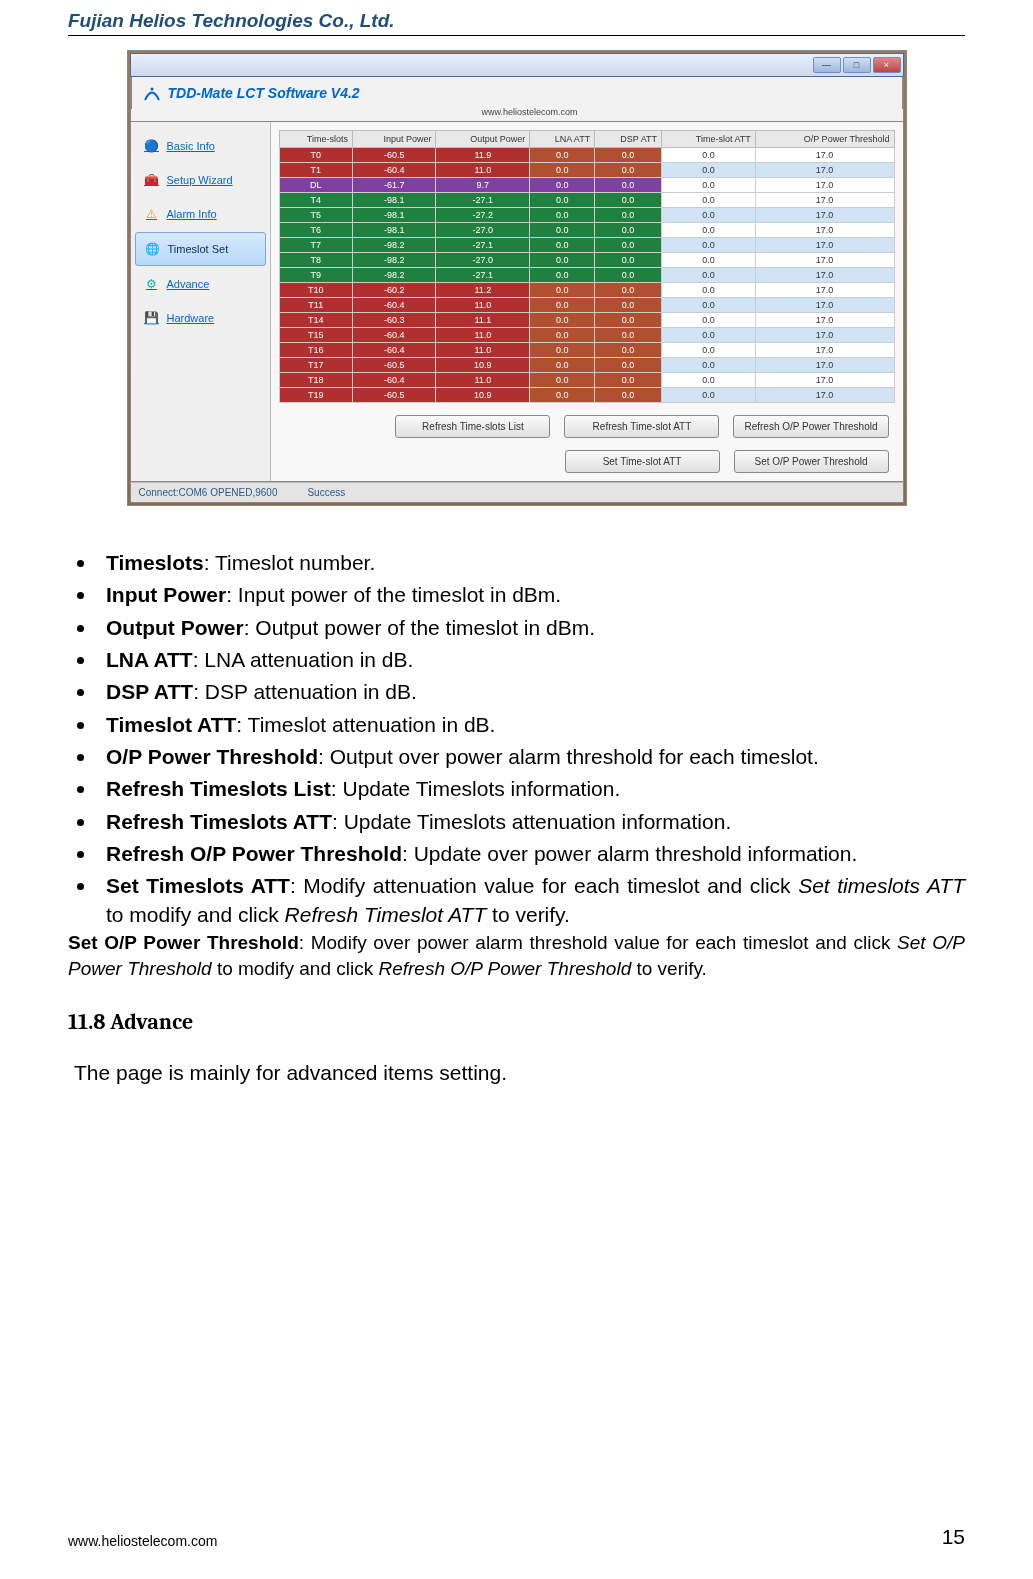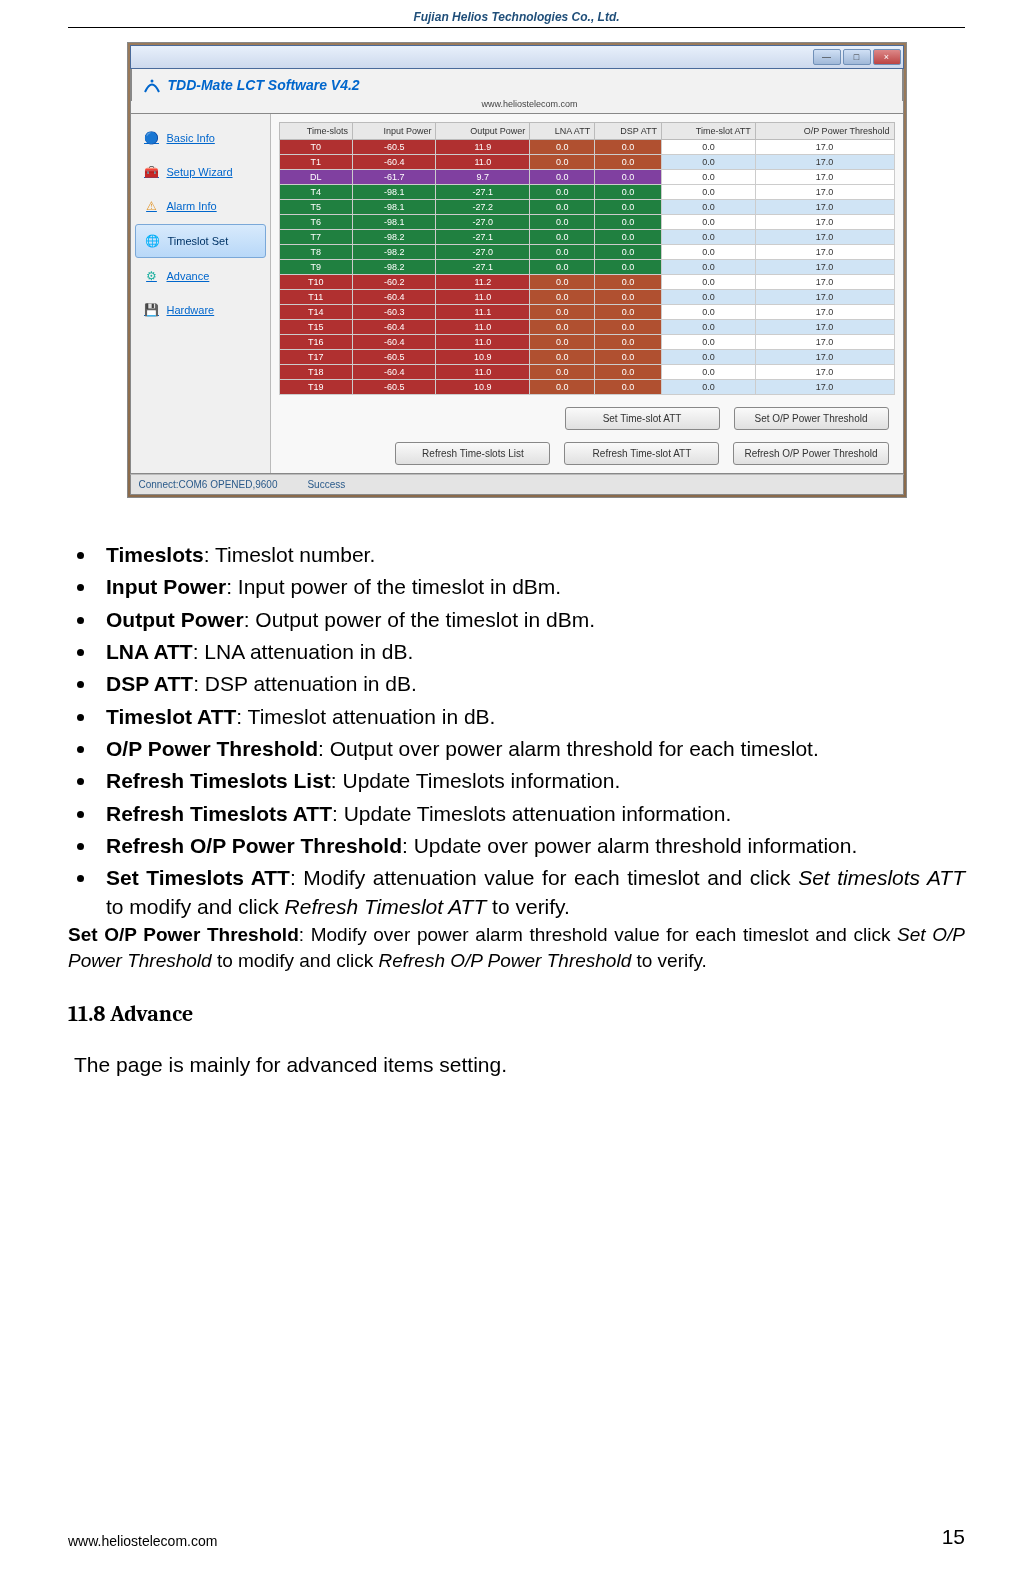--- a/index.html
+++ b/index.html
@@ -5,25 +5,25 @@
     * { box-sizing: border-box; margin: 0; padding: 0; }
     body {
       width: 1033px;
       height: 1579px;
       background: #fff;
       font-family: Arial, sans-serif;
       position: relative;
       padding: 10px 68px 30px 68px;
     }
     .header-company {
-      text-align: center;
+      text-align: left;
       font-style: italic;
       font-weight: bold;
       color: #1f4e79;
-      font-size: 12px;
+      font-size: 19px;
       padding-bottom: 3px;
       border-bottom: 1.5px solid #000;
       margin-bottom: 14px;
     }
     .screenshot-wrap {
       text-align: center;
       margin-bottom: 40px;
     }
     .screenshot {
       display: inline-block;
@@ -435,27 +435,27 @@
                 <td style="background: rgb(176, 48, 48);">-60.5</td>
                 <td style="background: rgb(176, 48, 48);">10.9</td>
                 <td style="background: rgb(176, 80, 48);">0.0</td>
                 <td style="background: rgb(176, 80, 48);">0.0</td>
                 <td class="alt">0.0</td>
                 <td class="alt">17.0</td>
               </tr>
             </tbody>
         </table>
         <div class="btn-row">
-          <div class="app-btn">Set Time-slot ATT</div>
-          <div class="app-btn">Set O/P Power Threshold</div>
-        </div>
-        <div class="btn-row">
           <div class="app-btn">Refresh Time-slots List</div>
           <div class="app-btn">Refresh Time-slot ATT</div>
           <div class="app-btn">Refresh O/P Power Threshold</div>
+        </div>
+        <div class="btn-row">
+          <div class="app-btn">Set Time-slot ATT</div>
+          <div class="app-btn">Set O/P Power Threshold</div>
         </div>
       </div>
     </div>
     <div class="status-bar">
       <span>Connect:COM6 OPENED,9600</span>
       <span>Success</span>
     </div>
   </div>
 </div>
 

